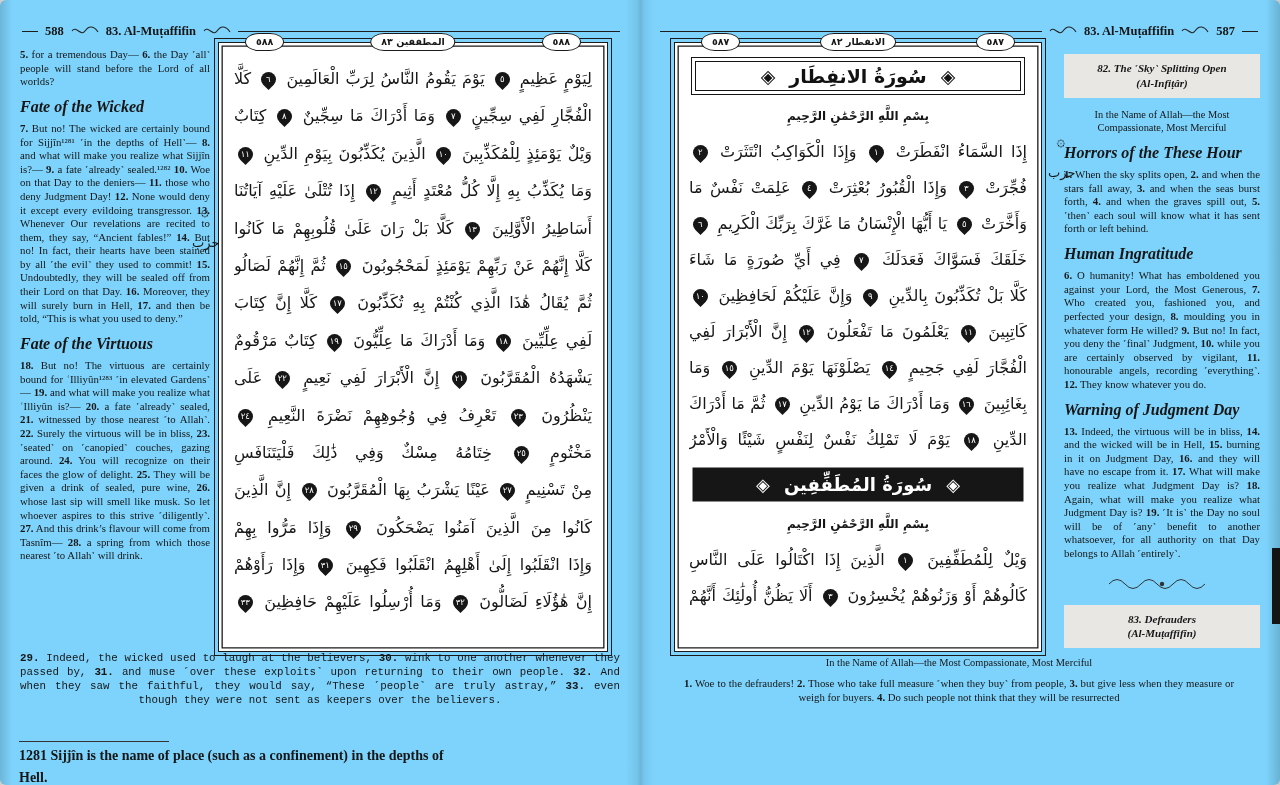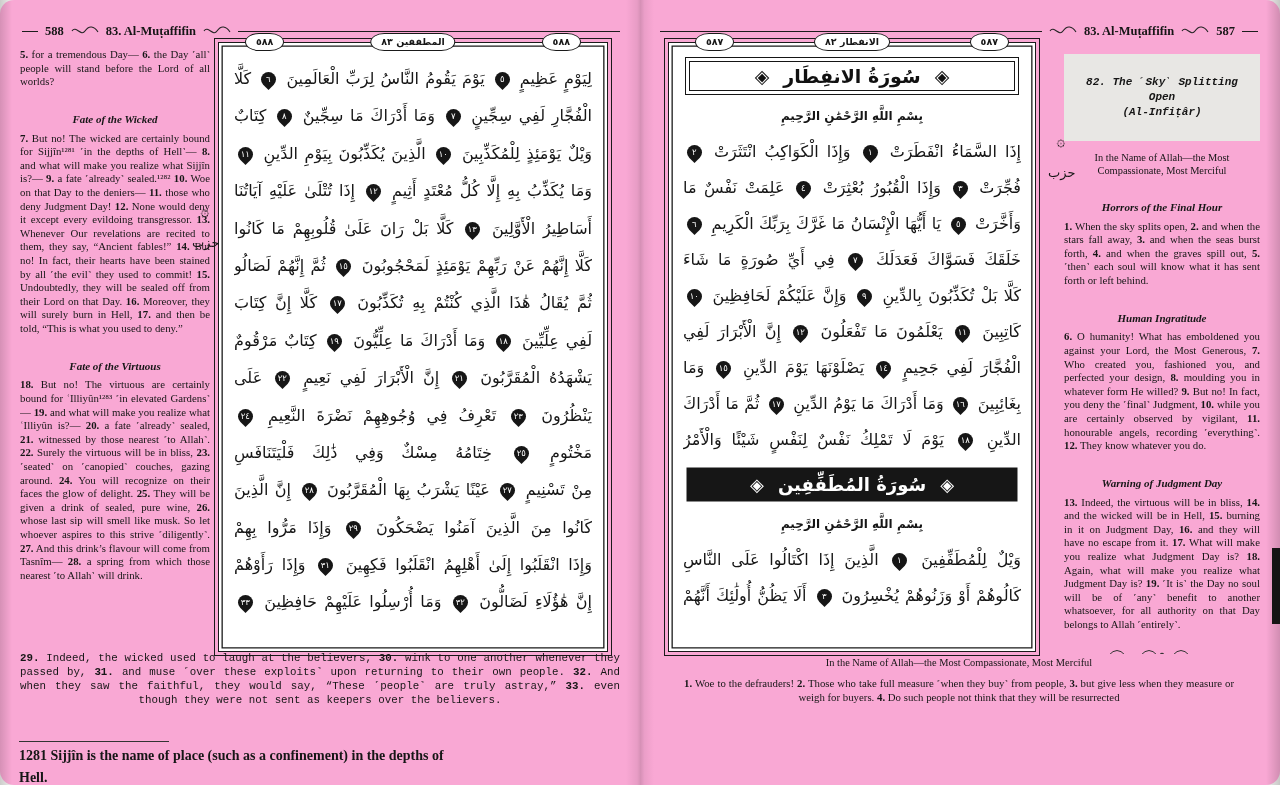--- a/index.html
+++ b/index.html
@@ -2,51 +2,51 @@
 <html><head>
 <meta charset="utf-8">
 <style>
   html,body{margin:0;padding:0;}
   body{
     width:1280px;height:785px;position:relative;overflow:hidden;
     background:#eeeeec;
     font-family:"Liberation Serif","DejaVu Serif",serif;
     color:#161616;
   }
-  .spread{position:absolute;inset:0;background:#f9a8d4;border-radius:14px;}
+  .spread{position:absolute;inset:0;background:#7dd3fc;border-radius:6px;}
   .page{position:absolute;top:8px;width:618px;height:769px;}
   #pageL{left:12px;} #pageR{left:650px;}
 
   
   .phead{position:absolute;left:10px;right:10px;top:14px;height:18px;
     display:flex;align-items:center;gap:7px;font-size:12.5px;font-weight:bold;}
   .rule{height:0;border-top:1.4px solid #1c1c1c;}
   .rule.short{width:16px;} .rule.grow{flex:1;}
   .orn{flex:0 0 auto;}
   .pgnum,.ptitle{white-space:nowrap;}
 
   
   .col-en{position:absolute;font-size:10.8px;line-height:1.26;text-align:justify;overflow:hidden;}
   .col-en-left{top:40px;left:8px;width:190px;height:600px;}
   .col-en-right{top:46px;left:414px;width:196px;height:600px;}
   .col-en p{margin:0 0 3px;}
-  h4.sec{font-size:11px;font-weight:bold;font-style:italic;text-align:center;margin:24px 0 5px;}
+  h4.sec{font-size:16px;font-weight:bold;font-style:italic;margin:8px 0 5px;}
   .vn{font-weight:bold;}
   .sura-box{background:#e8e7e4;text-align:center;font-weight:bold;font-style:italic;
-    font-size:11px;line-height:1.35;padding:21px 6px;margin:0 0 10px;white-space:pre-line;font-family:Liberation Mono, monospace;}
+    font-size:11px;line-height:1.35;padding:7px 6px;margin:0 0 10px;white-space:pre-line;}
   .sura-box.second{margin-top:14px;}
   .bismillah-en{text-align:center;font-size:10.4px;margin:2px 0 9px;}
   .divider{display:block;margin:16px auto 2px;}
 
   
   .qframe{position:absolute;background:#fff;border:1.5px solid #1a1a1a;
     outline:1px solid #1a1a1a;outline-offset:3px;
     box-shadow:inset 0 0 0 2.5px #fff, inset 0 0 0 3.8px #1a1a1a;}
   .qframe-left{left:206px;top:34px;width:388px;height:608px;}
-  .qframe-right{left:18px;top:34px;width:366px;height:608px;}
+  .qframe-right{left:24px;top:34px;width:366px;height:608px;}
   .cart{position:absolute;top:-10px;background:#fff;border:1.1px solid #1a1a1a;
     border-radius:14px / 9px;padding:1px 10px;font-family:"DejaVu Sans",sans-serif;
     font-size:9.5px;font-weight:bold;direction:rtl;line-height:1.5;z-index:3;white-space:nowrap;}
   .cart-l{left:26px;} .cart-c{left:50%;transform:translateX(-50%);} .cart-r{right:26px;}
 
   .qlines{position:absolute;left:15px;right:15px;top:17px;bottom:12px;}
   .q-line{direction:rtl;font-family:"DejaVu Sans",sans-serif;font-size:16px;
     line-height:37.4px;height:37.4px;overflow:hidden;
     text-align:justify;text-align-last:justify;}
   .qframe-right .q-line{line-height:36px;height:36px;}
@@ -299,21 +299,21 @@
 
     <div class="margin-marker mm-right">
       <span class="mm-orn">۞</span>
       <span class="mm-text">حزب</span>
     </div>
 
     <div class="col-en col-en-right">
       <div class="sura-box">82. The ˹Sky˺ Splitting Open
 (Al-Infiṭâr)</div>
       <div class="bismillah-en">In the Name of Allah—the Most Compassionate, Most Merciful</div>
-      <h4 class="sec">Horrors  of the Final Hour</h4>
+      <h4 class="sec">Horrors  of the These Hour</h4>
       <p class="verses"><span class="vn">1.</span><span> When the sky splits open, </span><span class="vn">2.</span><span> and when the stars fall away, </span><span class="vn">3.</span><span> and when the seas burst forth, </span><span class="vn">4.</span><span> and when the graves spill out, </span><span class="vn">5.</span><span> ˹then˺ each soul will know what it has sent forth or left behind.</span></p>
       <h4 class="sec">Human Ingratitude</h4>
       <p class="verses"><span class="vn">6.</span><span> O humanity! What has emboldened you against your Lord, the Most Generous, </span><span class="vn">7.</span><span> Who created you, fashioned you, and perfected your design, </span><span class="vn">8.</span><span> moulding you in whatever form He willed? </span><span class="vn">9.</span><span> But no! In fact, you deny the ˹final˺ Judgment, </span><span class="vn">10.</span><span> while you are certainly observed by vigilant, </span><span class="vn">11.</span><span> honourable angels, recording ˹everything˺. </span><span class="vn">12.</span><span> They know whatever you do.</span></p>
       <h4 class="sec">Warning of Judgment Day</h4>
       <p class="verses"><span class="vn">13.</span><span> Indeed, the virtuous will be in bliss, </span><span class="vn">14.</span><span> and the wicked will be in Hell, </span><span class="vn">15.</span><span> burning in it on Judgment Day, </span><span class="vn">16.</span><span> and they will have no escape from it. </span><span class="vn">17.</span><span> What will make you realize what Judgment Day is? </span><span class="vn">18.</span><span> Again, what will make you realize what Judgment Day is? </span><span class="vn">19.</span><span> ˹It is˺ the Day no soul will be of ˹any˺ benefit to another whatsoever, for all authority on that Day belongs to Allah ˹entirely˺.</span></p>
       <svg class="divider" width="110" height="14" viewBox="0 0 110 14">
           <path d="M2 7 q8 -9 16 0 t16 0 t16 0 t16 0 t16 0 t16 0" stroke="#333" fill="none" stroke-width="1"></path>
           <circle cx="55" cy="7" r="2.2" fill="#333"></circle>
         </svg>
       <div class="sura-box second">83. Defrauders

